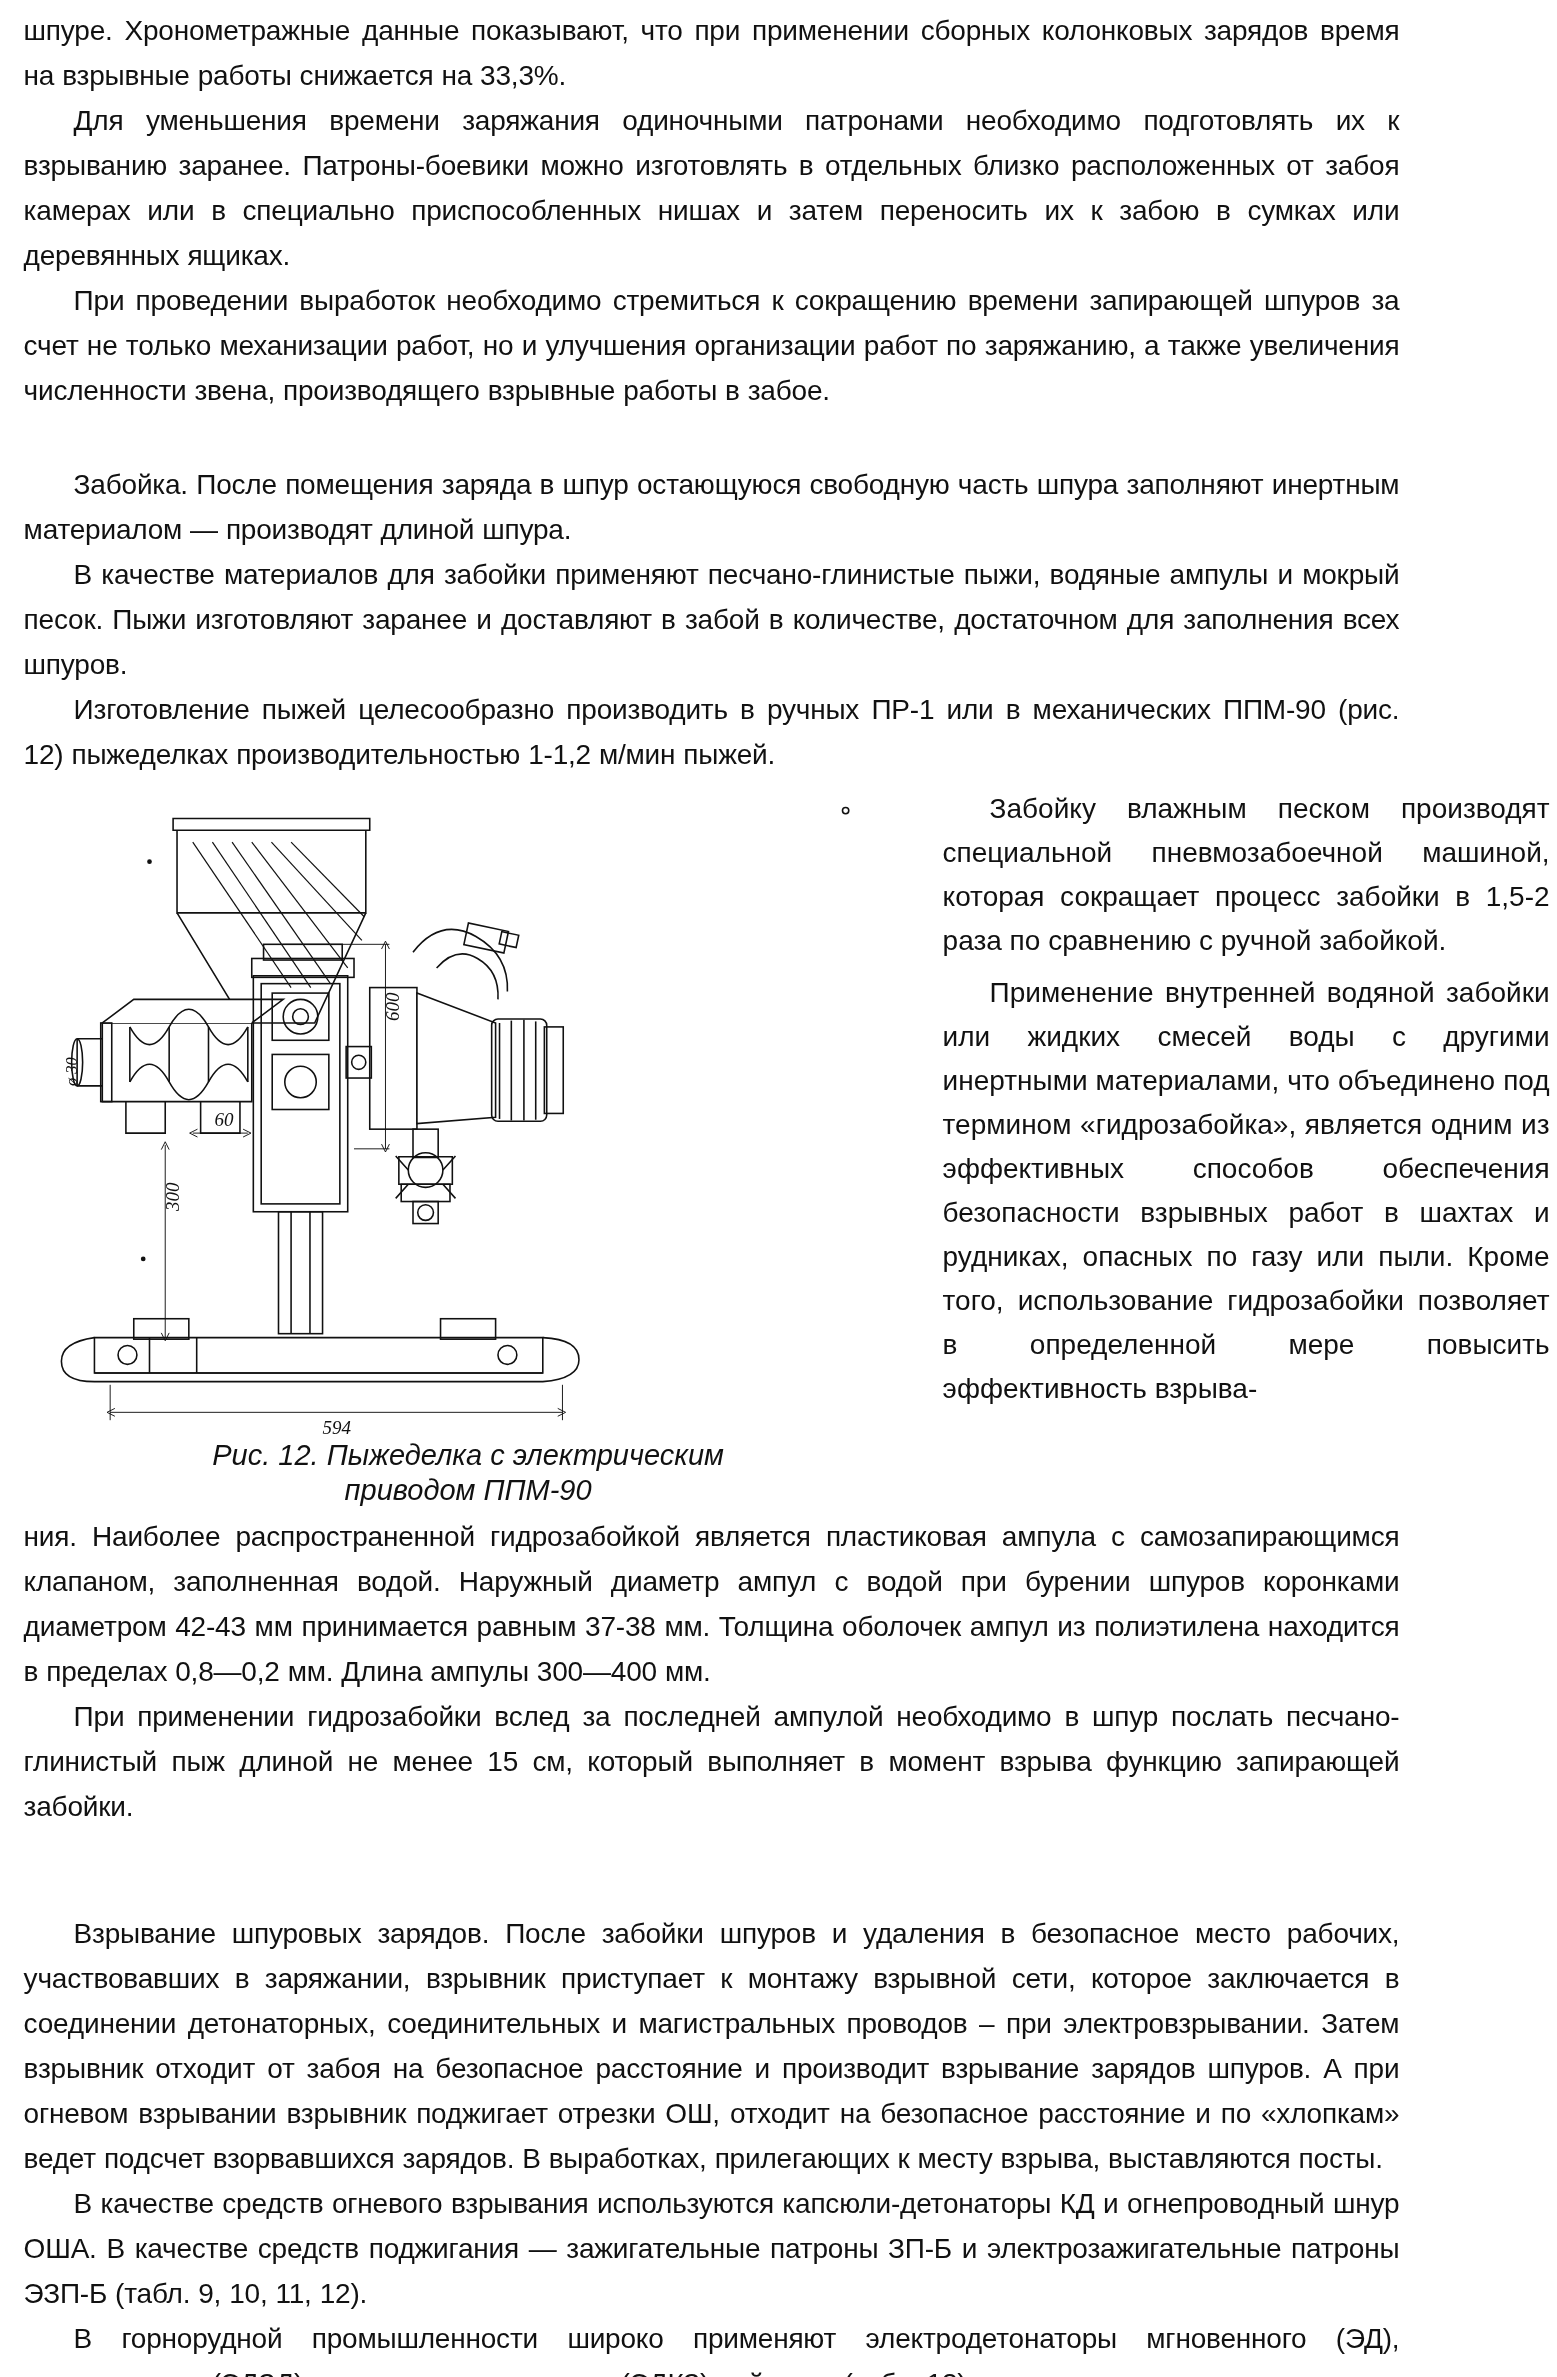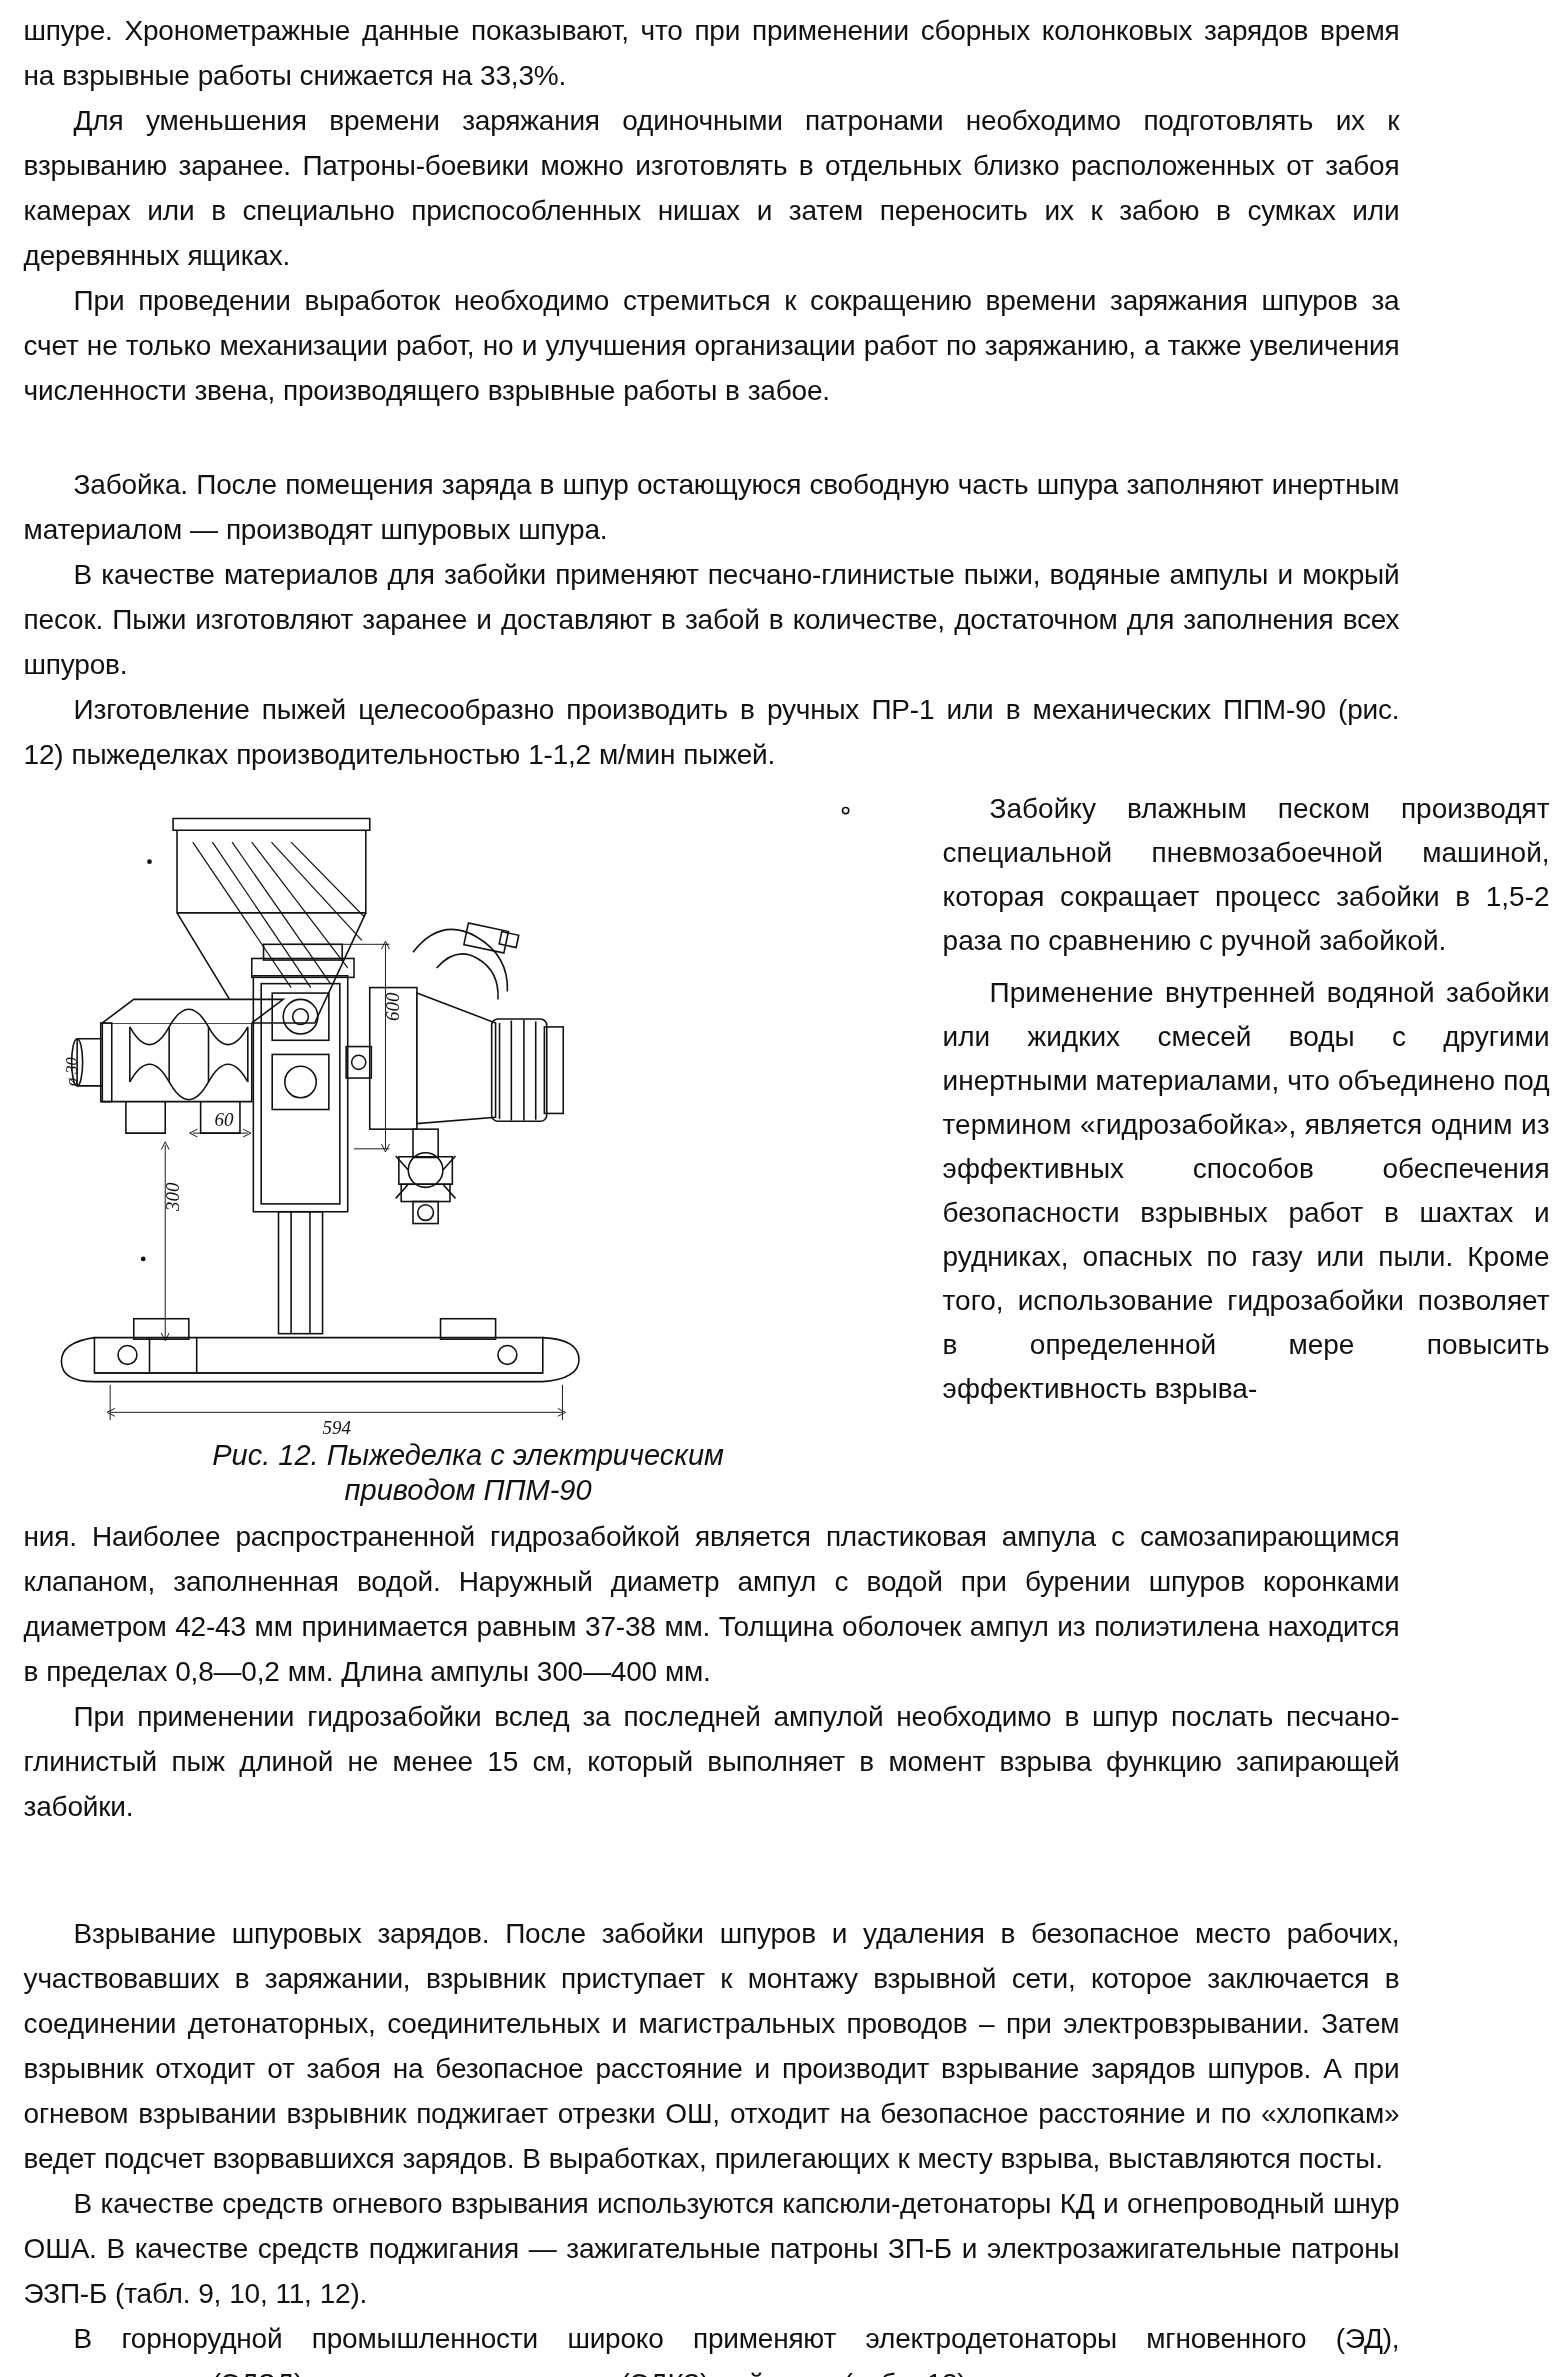--- a/index.html
+++ b/index.html
@@ -107,25 +107,25 @@
   }
 </style>
 </head>
 <body>
 
 <div class="page">
 
   <div class="col" id="block-top">
     <p class="body-text">шпуре. Хронометражные данные показывают, что при применении сборных колонковых зарядов время на взрывные работы снижается на 33,3%.</p>
     <p class="body-text indent">Для уменьшения времени заряжания одиночными патронами необходимо подготовлять их к взрыванию заранее. Патроны-боевики можно изготовлять в отдельных близко расположенных от забоя камерах или в специально приспособленных нишах и затем переносить их к забою в сумках или деревянных ящиках.</p>
-    <p class="body-text indent">При проведении выработок необходимо стремиться к сокращению времени заряжания шпуров за счет не только механизации работ, но и улучшения организации работ по заряжанию, а также увеличения численности звена, производящего взрывные работы в забое.</p>
+    <p class="body-text indent">При проведении выработок необходимо стремиться к сокращению времени запирающей шпуров за счет не только механизации работ, но и улучшения организации работ по заряжанию, а также увеличения численности звена, производящего взрывные работы в забое.</p>
   </div>
 
   <div class="col" id="block-zabojka">
-    <p class="body-text indent"><span class="b">Забойка.</span><span> После помещения заряда в шпур остающуюся свободную часть шпура заполняют инертным материалом — производят шпуровых шпура.</span></p>
+    <p class="body-text indent"><span class="b">Забойка.</span><span> После помещения заряда в шпур остающуюся свободную часть шпура заполняют инертным материалом — производят длиной шпура.</span></p>
     <p class="body-text indent">В качестве материалов для забойки применяют песчано-глинистые пыжи, водяные ампулы и мокрый песок. Пыжи изготовляют заранее и доставляют в забой в количестве, достаточном для заполнения всех шпуров.</p>
     <p class="body-text indent">Изготовление пыжей целесообразно производить в ручных ПР-1 или в механических ППМ-90 (рис. 12) пыжеделках производительностью 1-1,2 м/мин пыжей.</p>
   </div>
 
   <div id="wrap-area">
 
     <div id="figure-box">
       <svg class="drawing" viewBox="0 0 1060 820">
         <g stroke="#111" fill="none" stroke-width="2">
 

